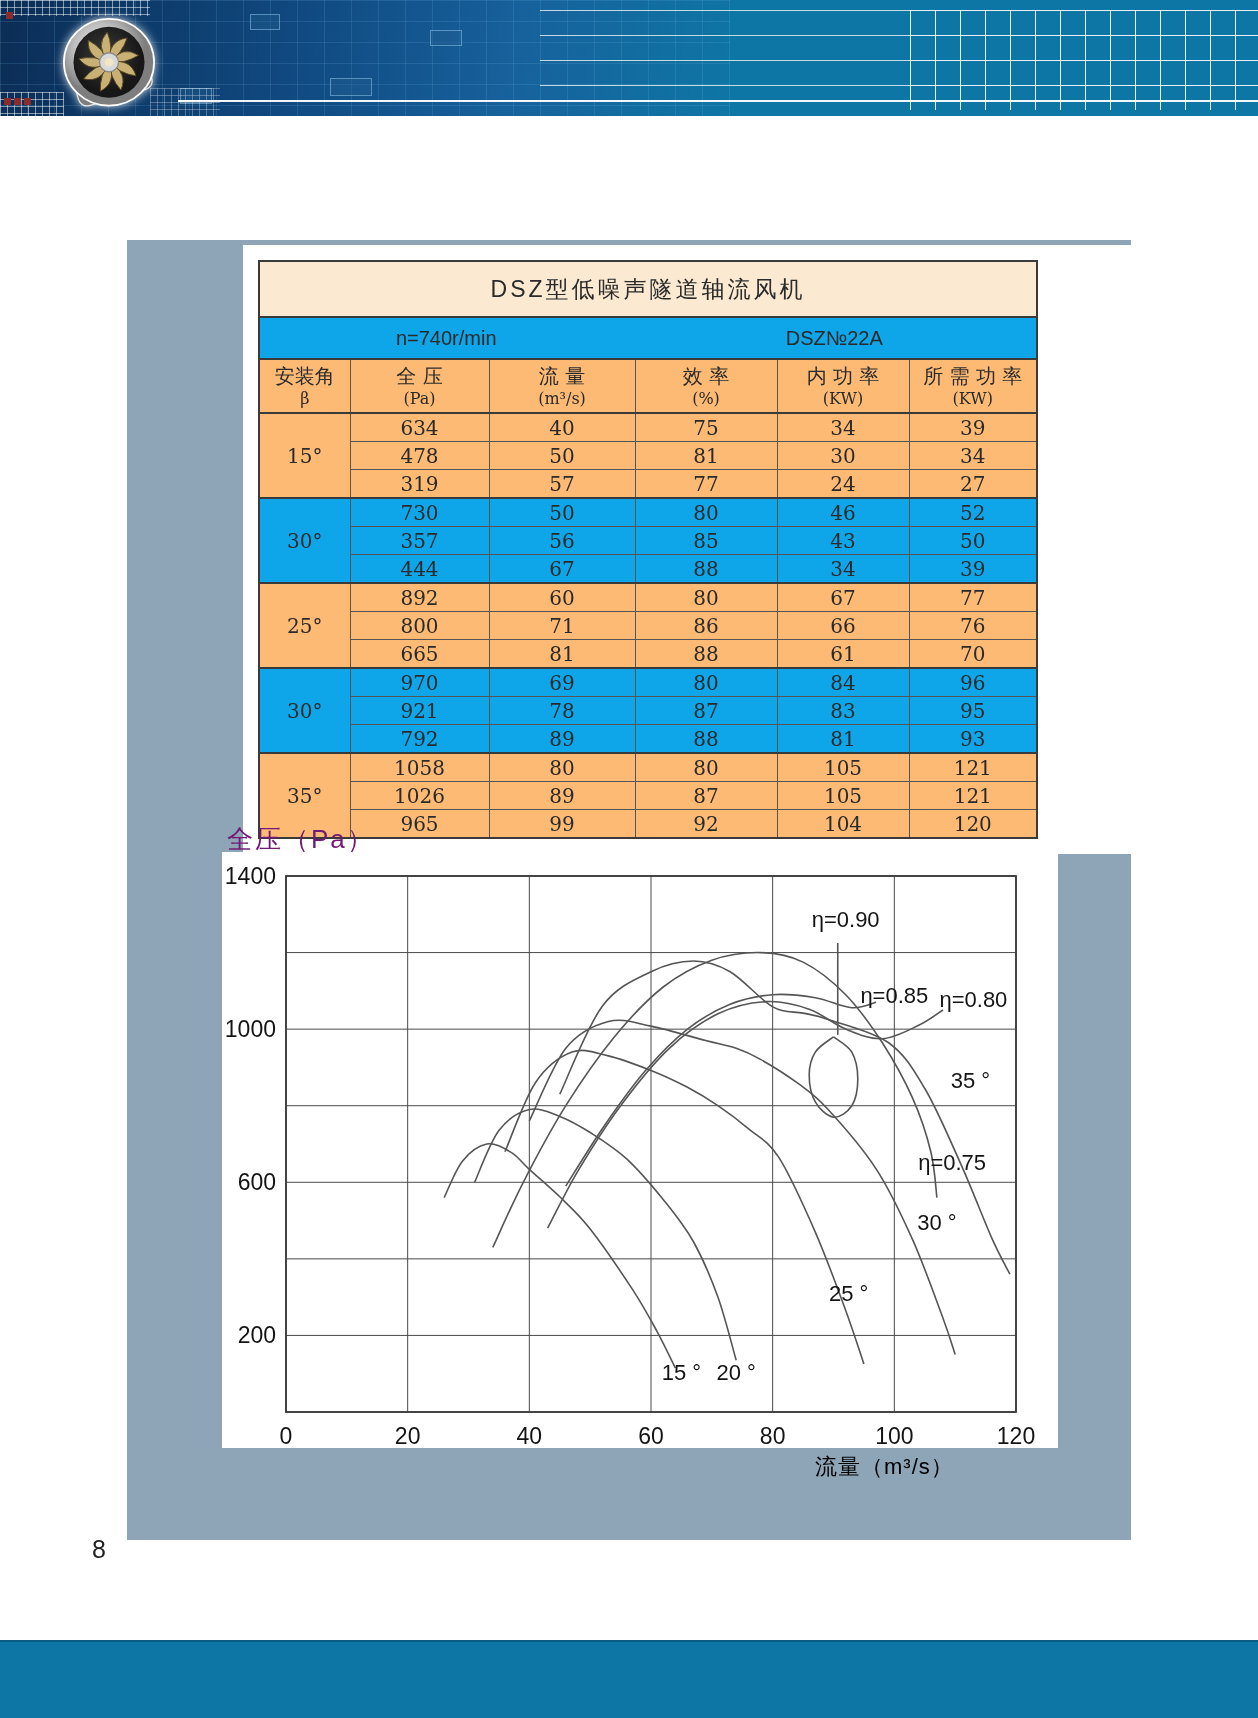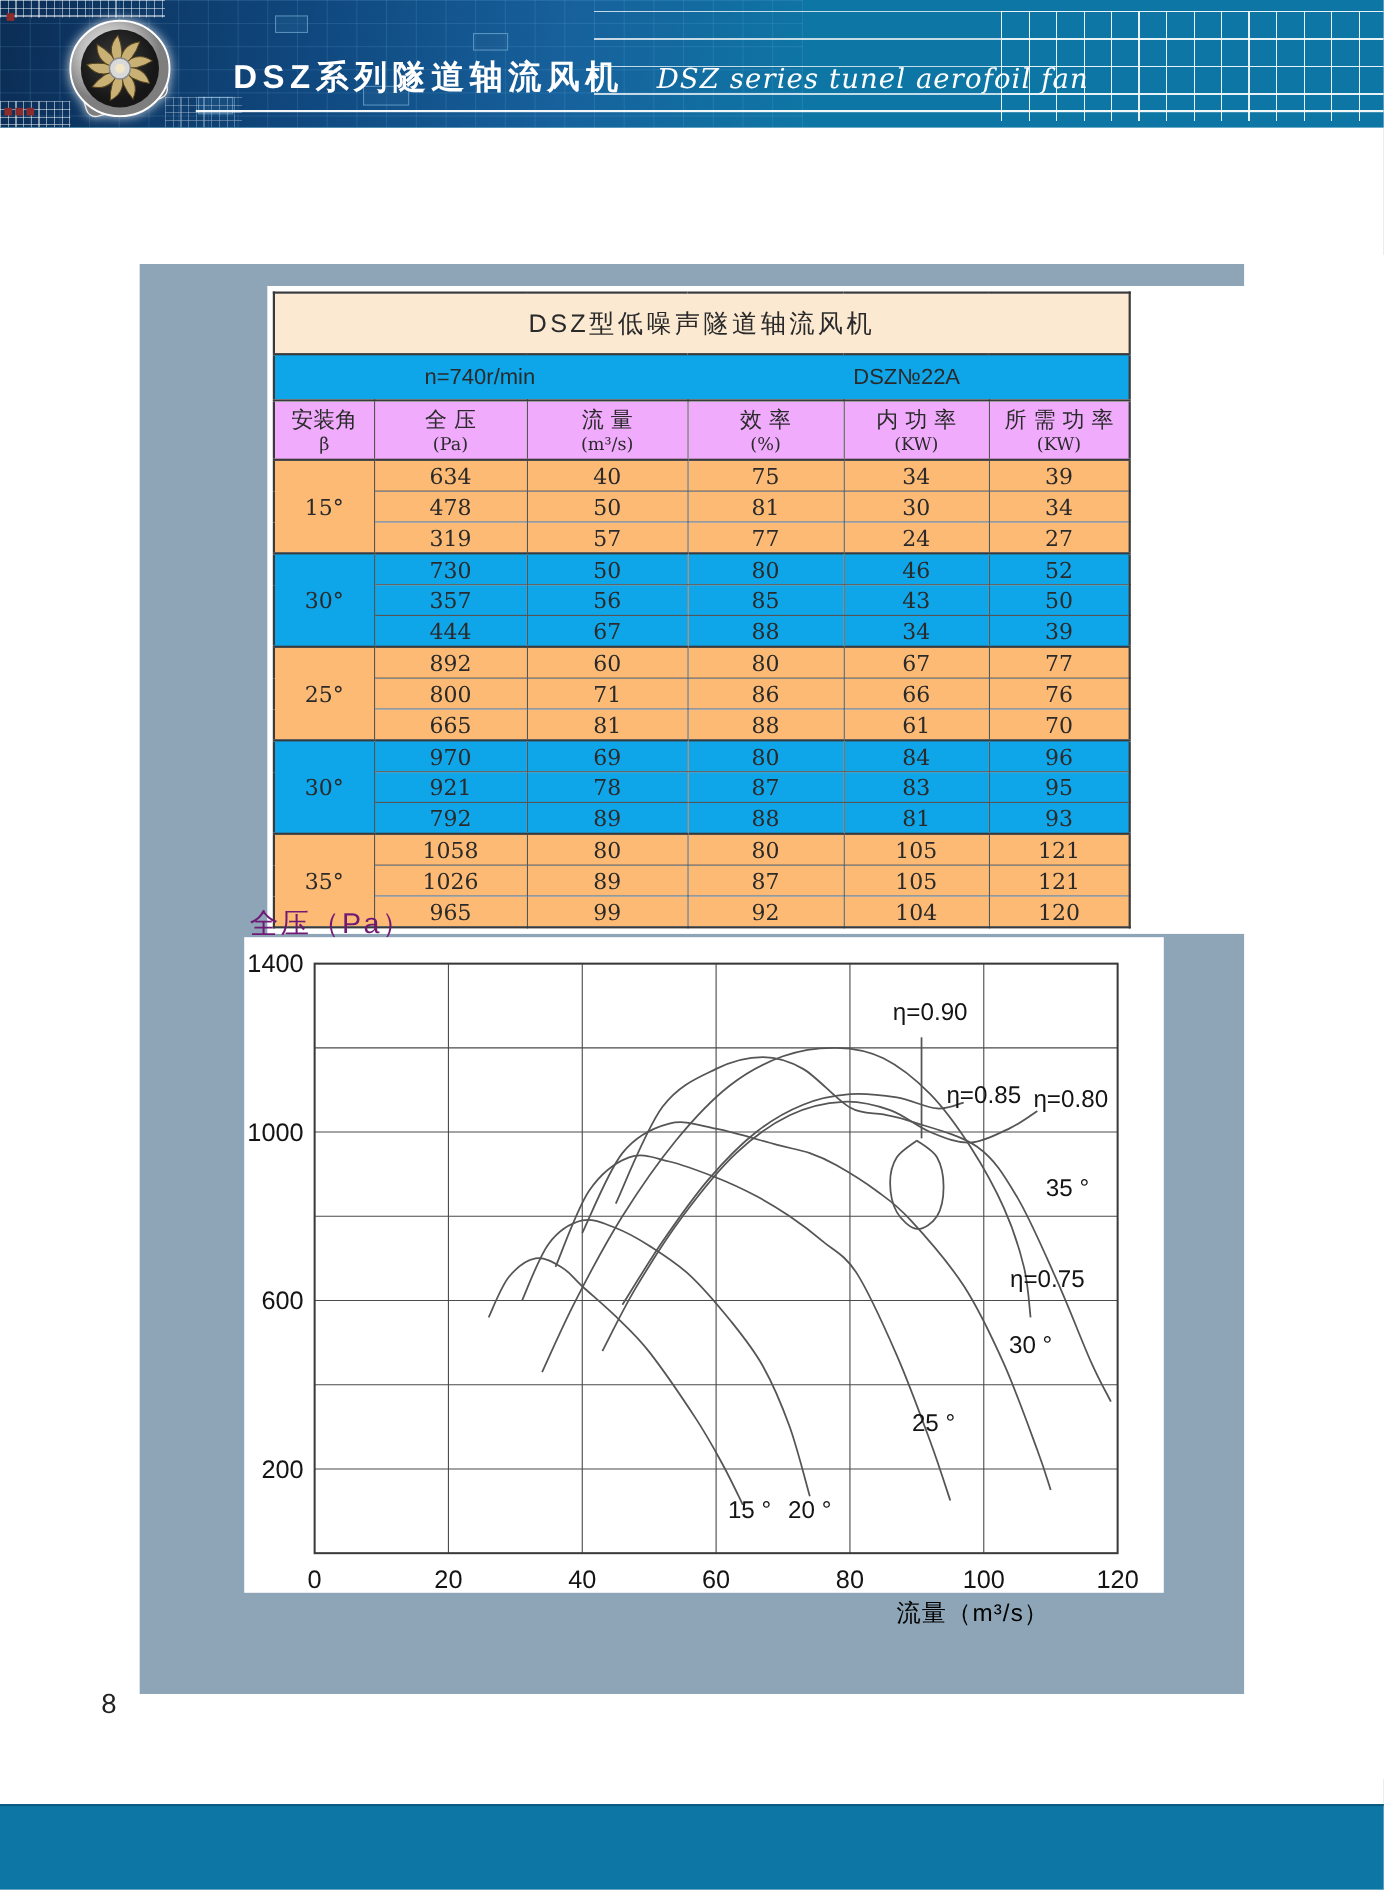--- a/index.html
+++ b/index.html
@@ -29,31 +29,31 @@
     filter:drop-shadow(0 0 5px rgba(255,255,255,.8));}
   .hdr-title{position:absolute;left:212px;top:50px;white-space:nowrap;color:#ffffff;}
   .hdr-title .cn{font-size:30px;font-weight:bold;letter-spacing:5px;}
   .hdr-title .en{font-size:25px;font-style:italic;font-family:"DejaVu Serif",serif;margin-left:30px;letter-spacing:1px;}
   .hdr-underline{position:absolute;left:178px;top:100px;width:1080px;height:2px;background:rgba(255,255,255,.95);}
 
   
   .panel{position:absolute;left:127px;top:240px;width:1004px;height:1300px;background:#8da5b6;}
 
   
-  .table-wrap{position:absolute;left:116px;top:20px;width:894px;background:#ffffff;padding:5px;box-sizing:border-box;}
+  .table-wrap{position:absolute;left:116px;top:5px;width:894px;background:#ffffff;padding:15px;box-sizing:border-box;}
   table.perf{border-collapse:collapse;width:778px;table-layout:fixed;border:2px solid #3a3a3a;}
   table.perf td,table.perf th{border:1px solid #555;color:#2a2a2a;text-align:center;padding:0;overflow:hidden;}
   tr.t-title td{height:54px;background:#fbe9d2;font-size:23px;letter-spacing:3px;font-weight:normal;
     border-bottom:2px solid #3a3a3a;}
   tr.t-sub td{height:40px;background:#0ea5e9;border-bottom:2px solid #3a3a3a;}
   .sub-flex{display:flex;width:100%;}
   .sub-flex span{font-size:20px;}
   .sub-flex .s1{width:48%;text-align:center;}
   .sub-flex .s2{width:52%;text-align:center;}
-  tr.t-cols th{height:52px;background:#f0abfc;font-weight:normal;border-bottom:2.5px solid #3a3a3a;vertical-align:middle;}
+  tr.t-cols th{height:52px;background:#fdba74;font-weight:normal;border-bottom:2.5px solid #3a3a3a;vertical-align:middle;}
   tr.t-cols .nm{font-size:20px;font-family:"DejaVu Serif","Liberation Serif",serif;line-height:26px;}
   tr.t-cols .un{font-size:16px;font-family:"DejaVu Serif","Liberation Serif",serif;line-height:20px;}
   tr.d-row td{height:27px;font-size:20px;font-family:"DejaVu Serif","Liberation Serif",serif;}
   tr.d-row.grp-start td{border-top:2.5px solid #3a3a3a;}
   td.angle{font-size:20px;}
   .bg-blue{background:#fdba74;}
   .bg-cream{background:#0ea5e9;}
   table.perf td{border-left:1.5px solid #3a3a3a;}
   table.perf td:first-child,table.perf th:first-child{border-left:none;}
   table.perf th{border-left:1.5px solid #3a3a3a;}
@@ -113,23 +113,20 @@
         <path d="M60 58 Q76 38 94 50 Q78 60 60 58Z" transform="rotate(200 60 58)"></path>
         <path d="M60 58 Q76 38 94 50 Q78 60 60 58Z" transform="rotate(240 60 58)"></path>
         <path d="M60 58 Q76 38 94 50 Q78 60 60 58Z" transform="rotate(280 60 58)"></path>
         <path d="M60 58 Q76 38 94 50 Q78 60 60 58Z" transform="rotate(320 60 58)"></path>
       </g>
       <circle cx="60" cy="58" r="11" fill="#d9d9d9" stroke="#8a8a8a" stroke-width="1.5"></circle>
       <circle cx="60" cy="58" r="5" fill="#f2e6c4"></circle>
     </svg>
   </div>
 
-  <div class="hdr-title">
-    <span class="cn">DSZ系列隧道轴流风机</span><span class="en">DSZ series tunel aerofoil fan</span>
-  </div>
   <div class="hdr-underline"></div>
 </div>
 
 <div class="panel">
 
   <div class="table-wrap">
     <table class="perf">
       <colgroup>
         <col style="width:91px">
           <col style="width:139px">

